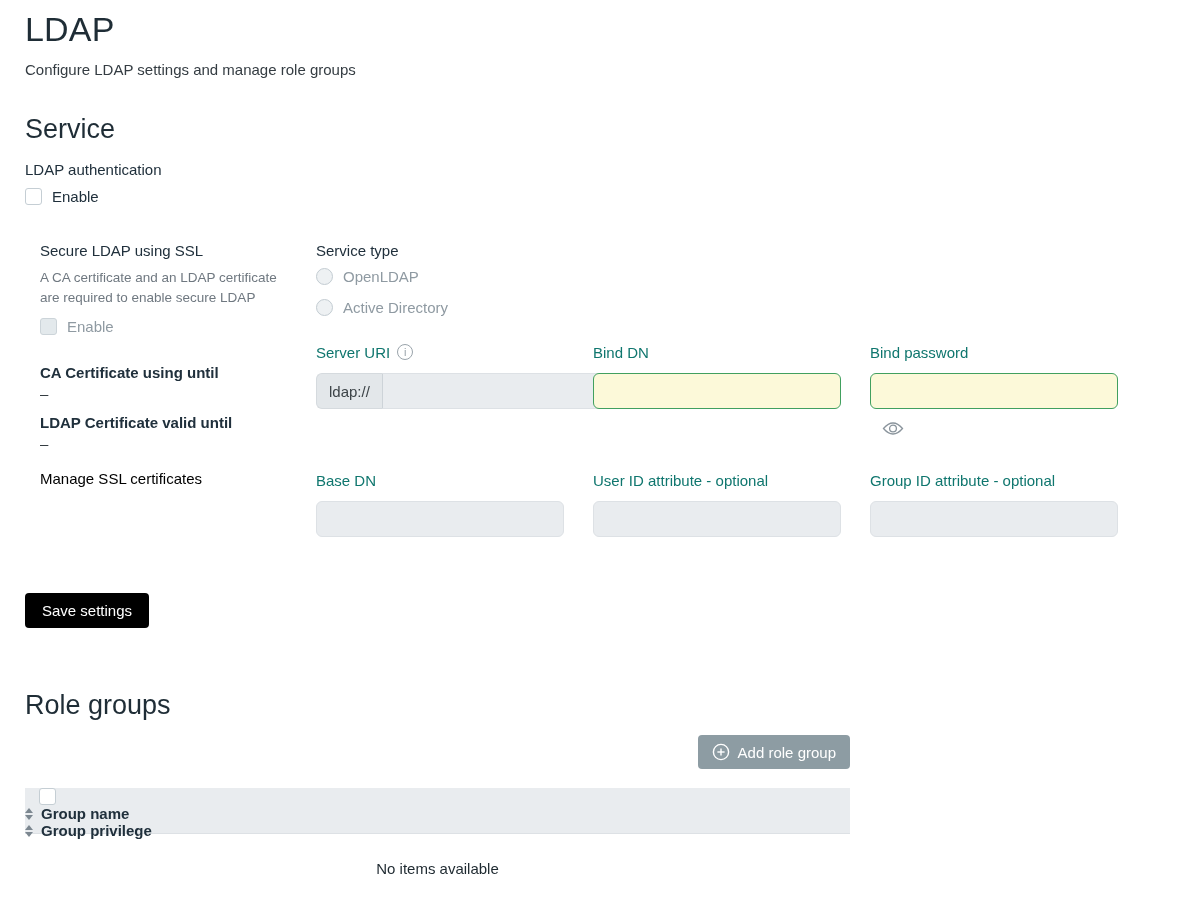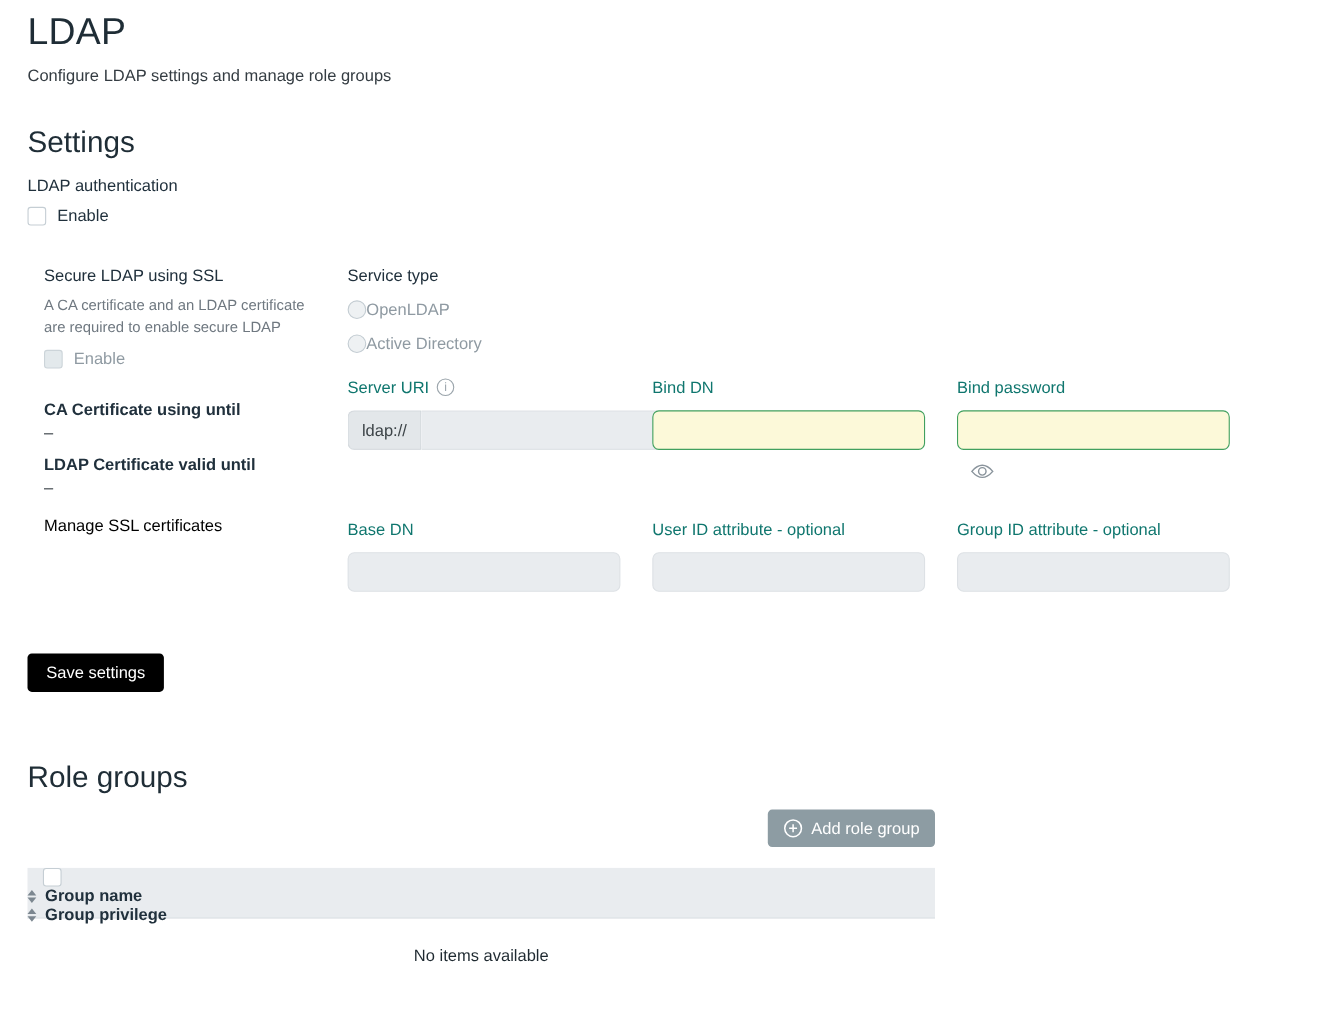--- a/index.html
+++ b/index.html
@@ -103,21 +103,22 @@
     font-size: 15px;
     color: #000000;
     text-decoration: none;
     cursor: pointer;
   }
 
   .form-area { flex: none; }
   .service-type-block { margin-top: 0; }
   .radio-row {
     display: flex;
-    align-items: flex-end;
+    align-items: flex-start;
+    gap: 10px;
     margin-top: 9px;
     height: 22px;
   }
   .form-row {
     display: flex;
     gap: 29px;
     margin-top: 20px;
     align-items: flex-start;
   }
   .form-row.second { margin-top: 29px; }
@@ -276,21 +277,21 @@
   }
 </style>
 </head>
 <body>
 
 <div class="page">
 
   <h1 class="page-title">LDAP</h1>
   <p class="page-subtitle">Configure LDAP settings and manage role groups</p>
 
-  <h2 class="section-heading">Settings</h2>
+  <h2 class="section-heading">Service</h2>
 
   <div class="field-label ldap-auth-label">LDAP authentication</div>
 
   <label class="check-row">
     <input type="checkbox" style="">
     <span class="field-label">Enable</span>
   </label>
 
   <div class="settings-grid">
 

